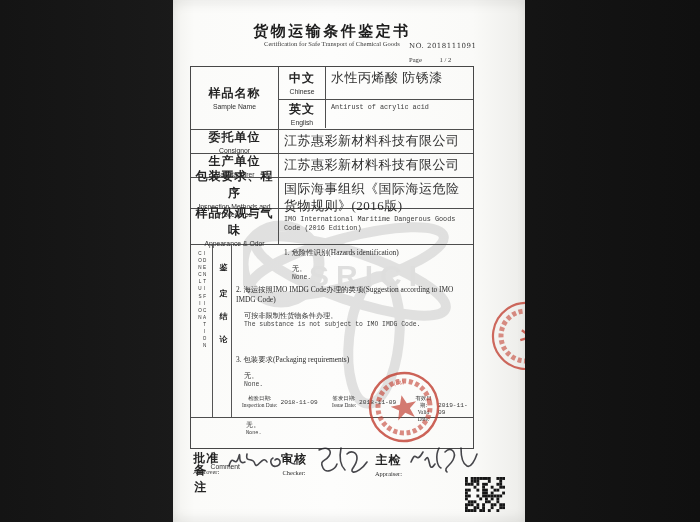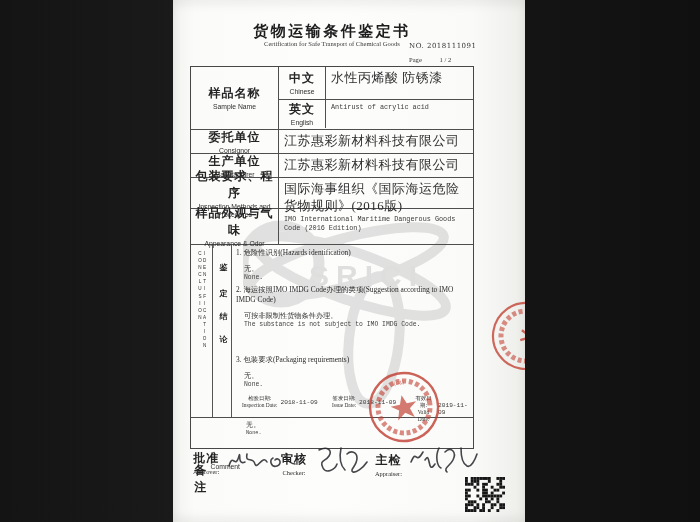--- a/index.html
+++ b/index.html
@@ -165,21 +165,21 @@
 
       <div class="trow" style="height:173px;">
         <div class="cell conc-letters">
           <span>IDENTIFICATION CONCLUSION</span>
         </div>
         <div class="cell conc-cn">
           <span>鉴定结论</span>
         </div>
         <div class="cell conc-body">
 
-          <div class="citem" style="top:3px;">
+          <div class="citem" style="top:3px;margin-left:48px;">
             <div class="ct">1. 危险性识别(Hazards identification)</div>
             <div class="cbcn">无。</div>
             <div class="cben">None.</div>
           </div>
 
           <div class="citem" style="top:40px;">
             <div class="ct">2. 海运按照IMO IMDG Code办理的类项(Suggestion according to IMO IMDG Code)</div>
             <div class="cbcn">可按非限制性货物条件办理。</div>
             <div class="cben">The substance is not subject to IMO IMDG Code.</div>
           </div>

